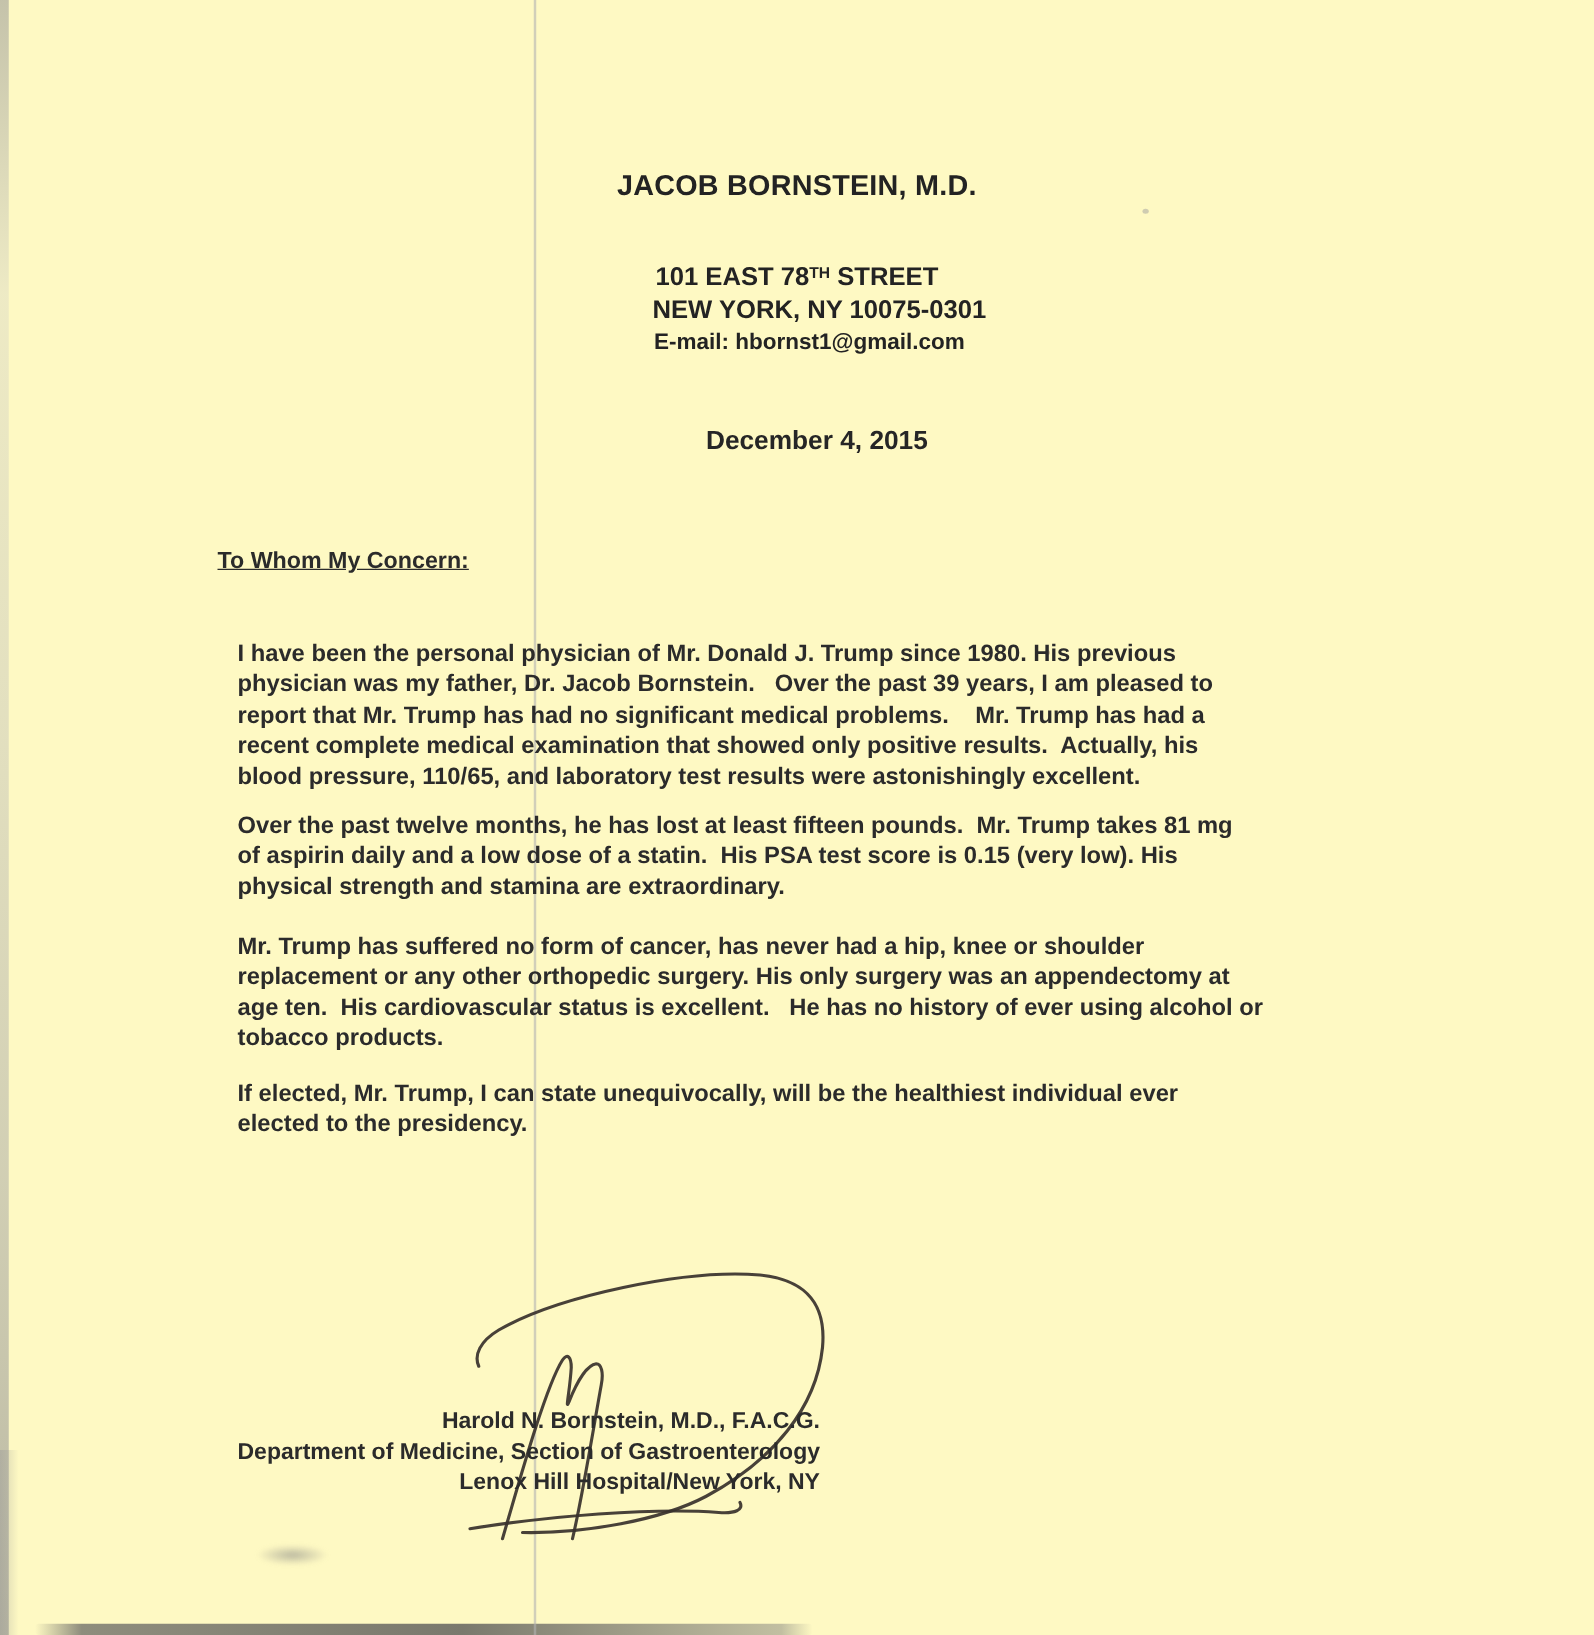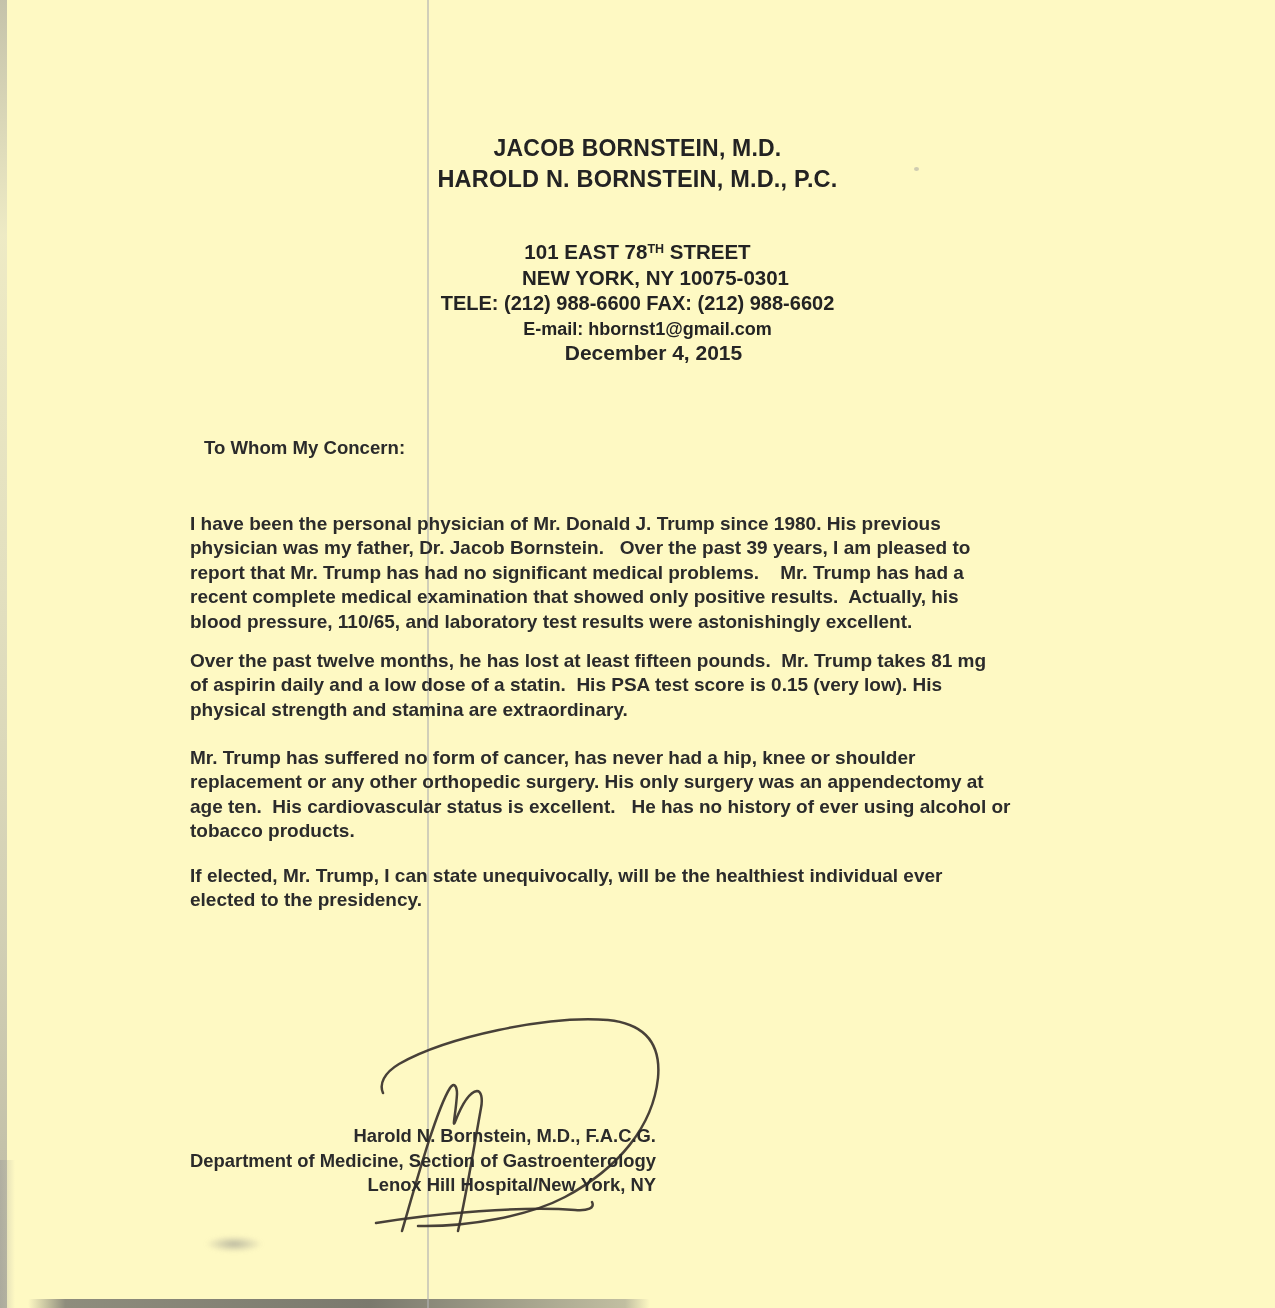--- a/index.html
+++ b/index.html
@@ -45,21 +45,21 @@
   .lh1{font-size:23px;line-height:31px;letter-spacing:.2px;}
   .lh2{font-size:23.5px;line-height:31px;letter-spacing:.2px;}
   .lh3{font-size:20.5px;line-height:26px;margin-top:41px;}
   .lh3 sup{font-size:12.5px;vertical-align:6px;}
   .lh4{font-size:20.5px;line-height:25px;padding-left:36px;}
   .lh5{font-size:20px;line-height:26px;}
   .lh6{font-size:18px;line-height:26px;margin-left:20px;}
   .lh7{font-size:18.5px;line-height:25px;text-decoration:underline;text-decoration-thickness:2px;text-underline-offset:3px;}
   .dateline{position:absolute;top:341px;left:16px;width:1275px;text-align:center;font-size:21px;color:#262626;}
   
-  .salutation{position:absolute;left:204px;top:437px;font-size:18.6px;color:#2b2b2b;}
+  .salutation{position:absolute;left:174px;top:437px;font-size:18.6px;color:#2b2b2b;text-decoration:underline;}
   .para{
     position:absolute;left:190px;width:960px;
     font-size:19px;line-height:24.4px;white-space:pre;color:#2b2b2b;
   }
   .p1{top:512px;} .p2{top:649px;} .p3{top:746px;} .p4{top:864px;}
   .sig-block{
     position:absolute;left:190px;top:1124px;
     font-size:18.4px;line-height:24.6px;white-space:pre;color:#2b2b2b;text-align:right;
   }
   .signature-svg{position:absolute;left:0;top:0;width:1275px;height:1308px;pointer-events:none;}
@@ -73,24 +73,22 @@
   <div class="edge-left"></div>
   <div class="edge-left-lower"></div>
   <div class="bottom-band"></div>
   <div class="fold-line"></div>
   <div class="smudge"></div>
   <div class="speck a"></div>
   <div class="speck b"></div>
 
   <div class="letterhead">
     <div class="lh1">JACOB BORNSTEIN, M.D.</div>
-    <div class="lh2">HAROLD N. BORNSTEIN, M.D., P.C.</div>
     <div class="lh3"><span>101 EAST 78</span><sup>TH</sup><span> STREET</span></div>
     <div class="lh4">NEW YORK, NY 10075-0301</div>
-    <div class="lh5">TELE: (212) 988-6600 FAX: (212) 988-6602</div>
     <div class="lh6">E-mail: hbornst1@gmail.com</div>
   </div>
 
   <div class="dateline">December 4, 2015</div>
 
   <div class="salutation">To Whom My Concern:</div>
 
   <div class="para p1">I have been the personal physician of Mr. Donald J. Trump since 1980. His previous
 physician was my father, Dr. Jacob Bornstein.   Over the past 39 years, I am pleased to
 report that Mr. Trump has had no significant medical problems.    Mr. Trump has had a

